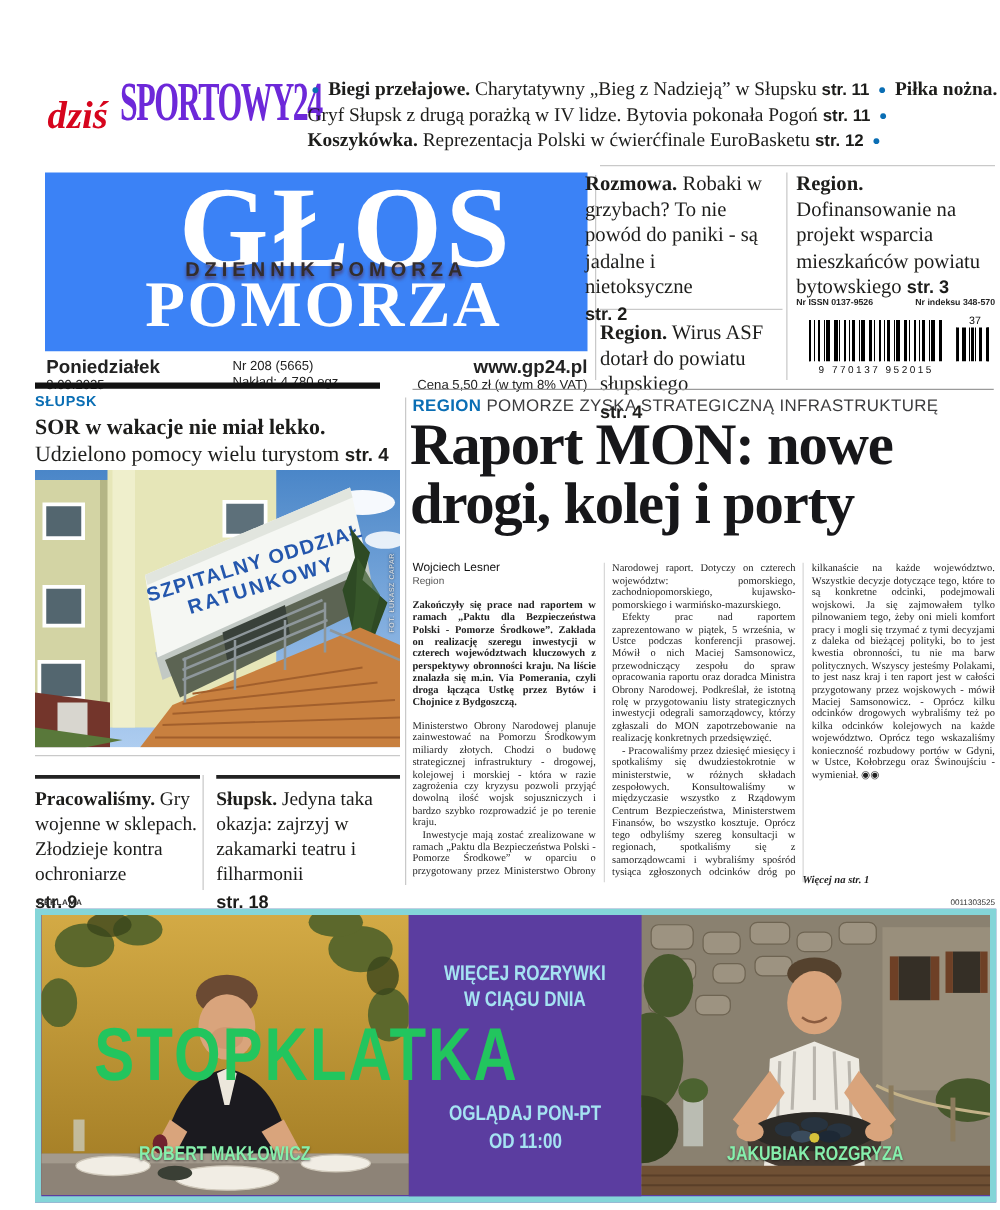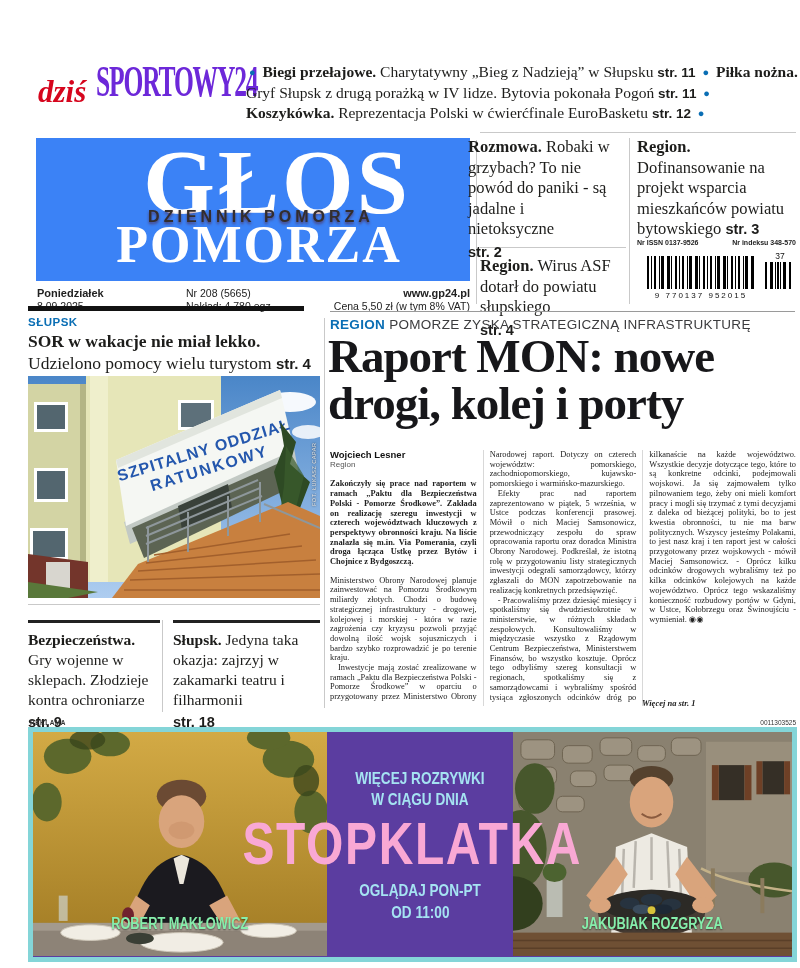--- a/index.html
+++ b/index.html
@@ -16,21 +16,21 @@
   .sportnews{left:246px;top:62px;width:552px;font-size:15.5px;line-height:19.5px;color:#1d1d1b}
   .sportnews .dot::before{content:"●";color:#0a6eb4;font-size:11px;vertical-align:1px;padding:0 3px}
   .sportnews .pg{font-family:"Liberation Sans",sans-serif;font-weight:700;font-size:13.5px}
   
   .masthead{left:36px;top:138px;width:434px;height:143px;background:#3b82f6;text-align:center;overflow:hidden}
   .mh-title{margin-top:-4px;margin-left:48px;font-size:92px;line-height:96px;font-weight:700;color:#fff;letter-spacing:3px}
   .mh-sub{margin-top:-22px;margin-left:16px;font-size:16px;font-weight:700;letter-spacing:4px;color:#332d2d;text-shadow:0 2px 3px rgba(90,0,0,.55)}
   .mh-bottom{margin-top:-2px;margin-left:12px;font-size:52px;line-height:42px;font-weight:700;color:#fff;letter-spacing:2px}
   
   .dl{font-family:"Liberation Sans",sans-serif;font-size:10.5px;line-height:13px;color:#222}
-  .dl b{font-size:11px}
+  .dl b{font-size:15px}
   .dl-left{left:37px;top:287px}
   .dl-mid{left:186px;top:287px}
   .dl-right{left:300px;top:287px;width:170px;text-align:right}
   
   .teaser{font-family:"Liberation Serif",serif;font-size:16.5px;line-height:20.5px;color:#1d1d1b}
   .teaser b{font-weight:700}
   .teaser .pg{font-family:"Liberation Sans",sans-serif;font-weight:700;font-size:14.5px}
   .teaser .pg.blk{display:block;margin-top:2px}
   .tA1{left:468px;top:137px;width:146px}
   .tA2{left:480px;top:256px;width:146px}
@@ -55,39 +55,39 @@
   .lt-rule{left:162px;top:620px;width:1px;height:92px}
   
   .art-toprule{left:330px;top:311px;width:465px;height:1px;background:#9a9a9a}
   .kicker{left:330px;top:317px;width:466px;font-family:"Liberation Sans",sans-serif;font-size:13.5px;font-weight:700;letter-spacing:.3px;white-space:nowrap}
   .k-region{color:#0a6eb4}
   .k-rest{color:#3c3c3e;font-weight:400}
   .headline{left:328px;top:333px;width:470px;font-size:47px;line-height:47px;font-weight:700;letter-spacing:-1px;color:#17171a}
   .body-cols{left:330px;top:450px;width:466px;height:256px;column-count:3;column-gap:13px;column-fill:auto;column-rule:1px solid #d8d8d8;overflow:hidden;
     font-family:"Liberation Serif",serif;font-size:8.4px;line-height:9.7px;text-align:justify;color:#222}
   .byline{font-family:"Liberation Sans",sans-serif;margin-bottom:10px}
-  .byline .author{font-size:9.5px;font-weight:700;color:#111}
+  .byline .author{font-size:9.5px;font-weight:400;color:#111}
   .byline .role{font-size:8px;color:#555}
   .body-cols p{margin:0}
   .body-cols .lead{font-weight:700;margin-bottom:9px}
   .body-cols .ind{text-indent:8px}
   .more-line{left:642px;top:698px;font-size:8.5px;font-style:italic;font-weight:700;color:#222}
   .colrule-left{left:324px;top:318px;width:1px;height:390px}
   
   .rk-label{left:30px;top:719px;font-size:6.5px;font-weight:700;letter-spacing:.5px;color:#333}
   .rk-code{left:700px;top:719px;width:96px;text-align:right;font-size:6.5px;color:#333}
   .ad{left:28px;top:727px;width:769px;height:235px;border:5px solid #84d5d8;background:#5b3da0}
   .ad-inner{position:absolute;inset:0;display:flex}
   .ad-photo-l{width:297px;height:100%;position:relative;overflow:hidden}
   .ad-purple{width:188px;height:100%;background:#5b3da0;position:relative}
   .ad-photo-r{width:282px;height:100%;position:relative;overflow:hidden}
   .cond-c{display:inline-block;transform:scaleX(.8);transform-origin:center;white-space:nowrap}
   .ad-tagline{position:absolute;left:0;top:36px;width:100%;text-align:center;font-family:"Liberation Sans",sans-serif;font-weight:700;font-size:17px;line-height:21px;color:#a5e3f2}
   .ad-schedule{position:absolute;left:0;top:148px;width:100%;text-align:center;font-family:"Liberation Sans",sans-serif;font-weight:700;font-size:17px;line-height:22px;color:#a5e3f2}
-  .ad-brand{position:absolute;left:0;top:82px;width:100%;text-align:center;font-family:"Liberation Sans",sans-serif;font-weight:700;font-size:60px;line-height:60px;letter-spacing:2px;color:#f9a8d4;z-index:5}
+  .ad-brand{position:absolute;left:0;top:82px;width:100%;text-align:left;font-family:"Liberation Sans",sans-serif;font-weight:700;font-size:60px;line-height:60px;letter-spacing:2px;color:#22c55e;z-index:5}
   .ad-cap{position:absolute;bottom:24px;width:100%;text-align:center;font-family:"Liberation Sans",sans-serif;font-weight:700;font-size:16px;color:#86efac;text-shadow:0 1px 2px rgba(0,0,0,.5);z-index:4}
 </style>
 </head>
 <body>
 
 <div id="page">
 
   <div class="abs dzis serif">dziś</div>
   <div class="abs sportlogo"><span class="cond">SPORTOWY24</span></div>
   <div class="abs sportnews serif">
@@ -227,21 +227,21 @@
       <rect x="18" y="186" width="24" height="34" fill="#d8d6cf"></rect>
       <polygon points="0,206 70,216 40,222 0,222" fill="#59783a"></polygon>
     </svg>
   </div>
   <div class="abs photo-credit">FOT. ŁUKASZ CAPAR</div>
 
   <div class="hair" style="left:28px;top:604px;width:292px;height:1px"></div>
   <div class="hair lt-rule"></div>
 
   <div class="abs teaser lt1" style="font-size:15.5px;line-height:20px">
-    <b>Bezpieczeństwa.</b>
+    <b>Pracowaliśmy.</b>
     <span>Gry wojenne w sklepach. Złodzieje kontra ochroniarze</span>
     <span class="pg blk">str. 9</span>
   </div>
   <div class="abs teaser lt2" style="font-size:15.5px;line-height:20px">
     <b>Słupsk.</b>
     <span>Jedyna taka okazja: zajrzyj w zakamarki teatru i filharmonii</span>
     <span class="pg blk">str. 18</span>
   </div>
 
   <div class="art-toprule abs"></div>

